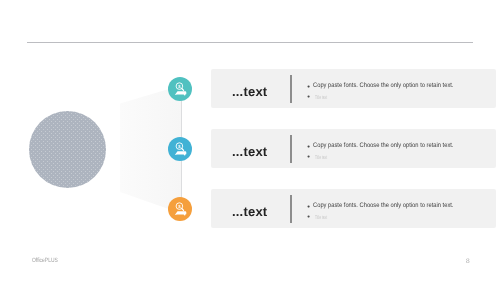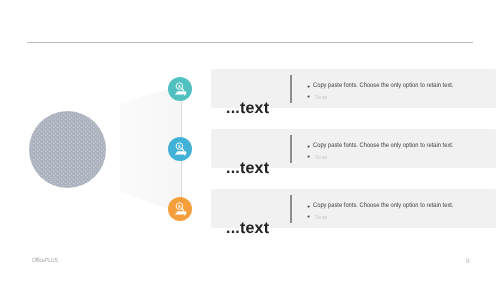--- a/index.html
+++ b/index.html
@@ -11,21 +11,21 @@
     background-color:#adb4bf;
     background-image:
       radial-gradient(circle at 0.7px 0.7px, rgba(255,255,255,.30) 0.32px, rgba(255,255,255,0) 0.62px),
       radial-gradient(circle at 2.7px 2.7px, rgba(255,255,255,.30) 0.32px, rgba(255,255,255,0) 0.62px);
     background-size:4px 4px,4px 4px;}
   .funnel{position:absolute;left:0;top:0;width:500px;height:281px;}
   .vline{position:absolute;left:181px;top:88px;width:1px;height:121px;background:#dcdddf;}
   .node{position:absolute;width:24px;height:24px;border-radius:50%;left:168px;}
   .node svg{display:block;width:24px;height:24px;}
   .card{position:absolute;left:211px;width:285px;height:39px;background:#f1f1f1;border-radius:2px;}
-  .cardtitle{position:absolute;left:15px;top:14.5px;font-size:16px;font-weight:bold;color:#222;letter-spacing:0.2px;margin-top:16px;}
+  .cardtitle{position:absolute;left:21px;top:14.5px;font-size:13px;font-weight:bold;color:#222;letter-spacing:0.2px;}
   .sep{position:absolute;left:79px;top:6px;width:2px;height:28px;background:#8d8d8d;}
   .bullets{position:absolute;left:96px;top:12px;}
   .brow{position:relative;height:10.5px;}
   .bdot{position:absolute;left:0.2px;top:0.5px;font-size:7.6px;line-height:10px;color:#4a4a4a;}
   .btxt{position:absolute;left:6px;top:0px;font-size:6.6px;line-height:10px;color:#3d3d3d;white-space:nowrap;display:inline-block;transform:scaleX(.875);transform-origin:left center;}
   .brow.faint .bdot{color:#4f4f4f;font-size:7.6px;}
   .brow.faint .btxt{color:#c8c8c8;font-size:5.4px;transform:scaleX(.60);top:1.6px;left:8px;}
   .footer{position:absolute;left:32px;top:257.4px;font-size:6.2px;color:#9d9d9d;letter-spacing:0px;transform:scaleX(.80);transform-origin:left center;}
   .pnum{position:absolute;left:466px;top:257.5px;font-size:6.6px;color:#a8a8a8;}
 </style>

